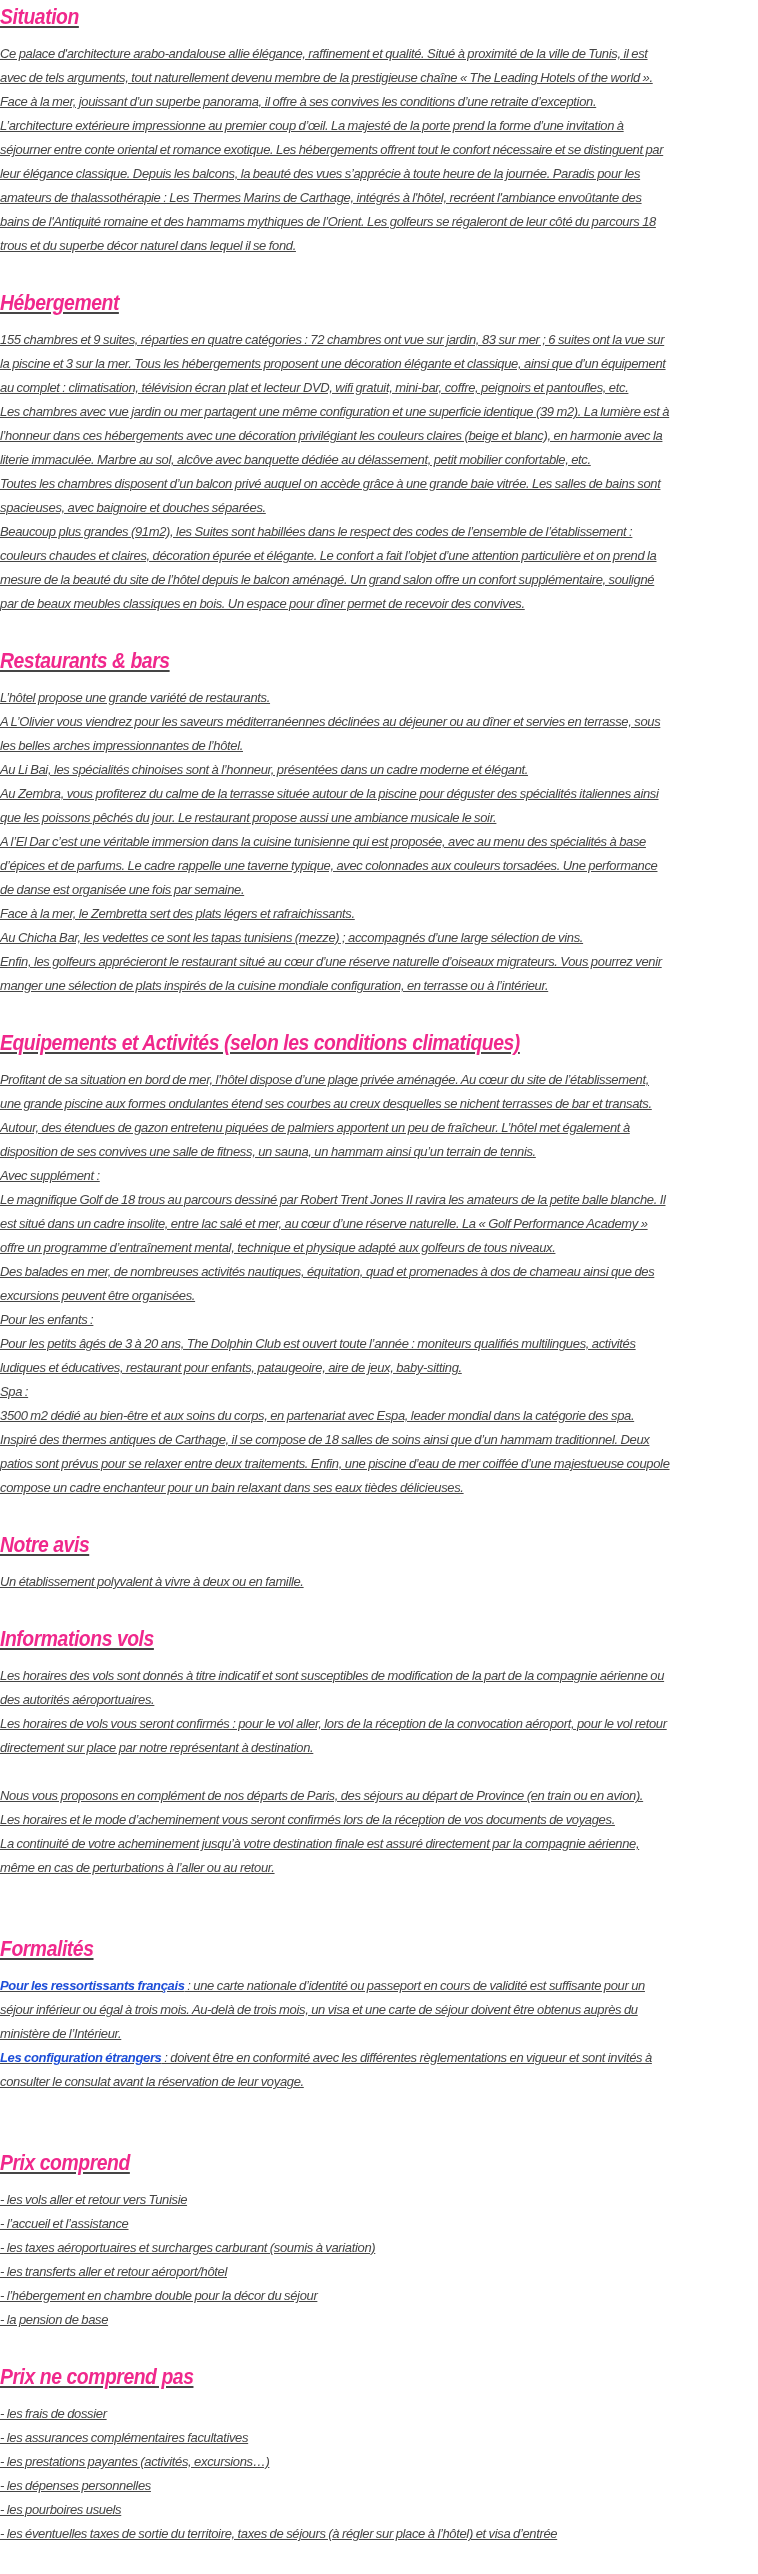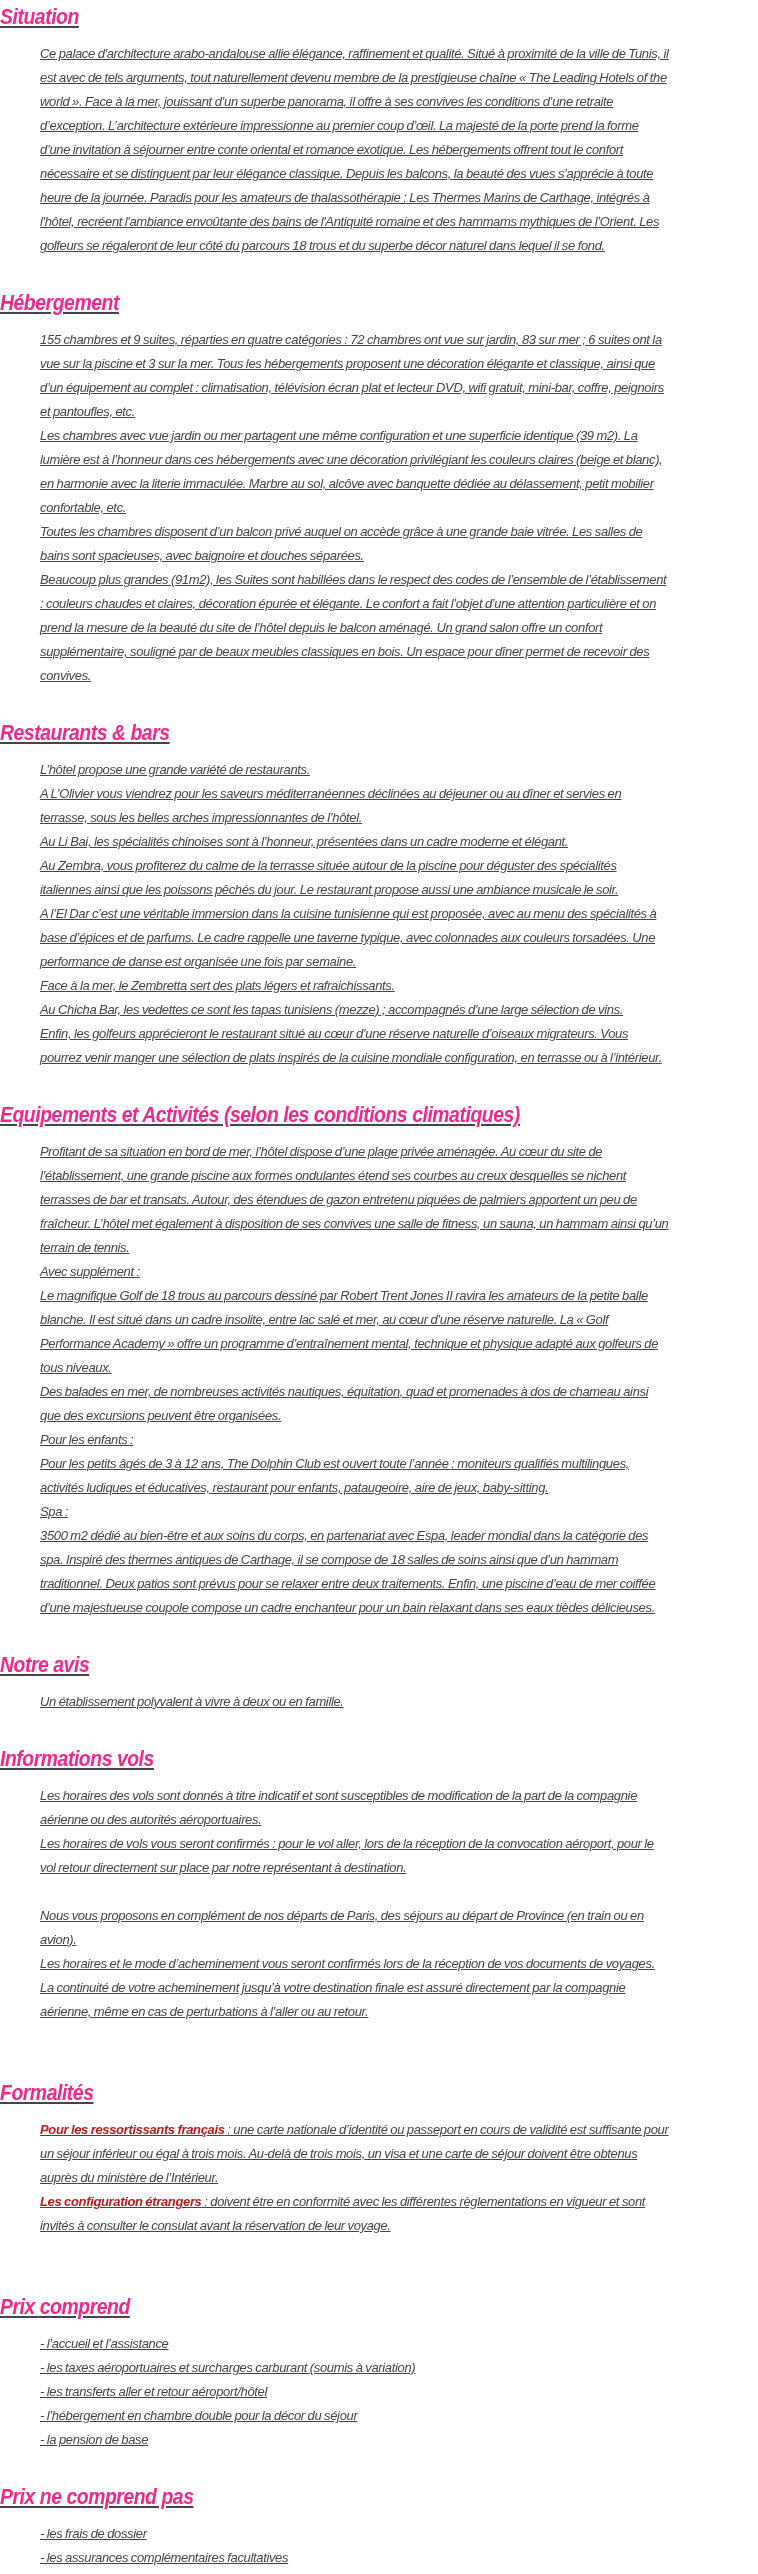--- a/index.html
+++ b/index.html
@@ -25,25 +25,24 @@
     transform-origin: left center;
     white-space: nowrap;
   }
   .body {
     margin-top: 10px;
     font-style: italic;
     font-size: 13px;
     line-height: 24px;
     letter-spacing: -0.35px;
     word-spacing: -0.5px;
-    padding-left: 40px;
   }
   .body p { margin: 0; }
   .body p.blank { height: 24px; }
-  .body strong { font-weight: bold; color: #b91c1c; }
+  .body strong { font-weight: bold; color: #1d4ed8; }
   .gap-1 { height: 28px; }
   .gap-2 { height: 52px; }
 </style>
 </head>
 <body>
 
 <div class="page">
 
   <section class="section">
     <h2>Situation</h2>
@@ -80,21 +79,21 @@
   <div class="gap-1"></div>
 
   <section class="section">
     <h2>Equipements et Activités (selon les conditions climatiques)</h2>
     <div class="body">
       <p>Profitant de sa situation en bord de mer, l’hôtel dispose d’une plage privée aménagée. Au cœur du site de l’établissement, une grande piscine aux formes ondulantes étend ses courbes au creux desquelles se nichent terrasses de bar et transats. Autour, des étendues de gazon entretenu piquées de palmiers apportent un peu de fraîcheur. L’hôtel met également à disposition de ses convives une salle de fitness, un sauna, un hammam ainsi qu’un terrain de tennis.</p>
       <p>Avec supplément :</p>
       <p>Le magnifique Golf de 18 trous au parcours dessiné par Robert Trent Jones II ravira les amateurs de la petite balle blanche. Il est situé dans un cadre insolite, entre lac salé et mer, au cœur d’une réserve naturelle. La « Golf Performance Academy » offre un programme d’entraînement mental, technique et physique adapté aux golfeurs de tous niveaux.</p>
       <p>Des balades en mer, de nombreuses activités nautiques, équitation, quad et promenades à dos de chameau ainsi que des excursions peuvent être organisées.</p>
       <p>Pour les enfants :</p>
-      <p>Pour les petits âgés de 3 à 12 ans, The Dolphin Club est ouvert toute l’année : moniteurs qualifiés multilingues, activités ludiques et éducatives, restaurant pour enfants, pataugeoire, aire de jeux, baby-sitting.</p>
+      <p>Pour les petits âgés de 3 à 20 ans, The Dolphin Club est ouvert toute l’année : moniteurs qualifiés multilingues, activités ludiques et éducatives, restaurant pour enfants, pataugeoire, aire de jeux, baby-sitting.</p>
       <p>Spa :</p>
       <p>3500 m2 dédié au bien-être et aux soins du corps, en partenariat avec Espa, leader mondial dans la catégorie des spa. Inspiré des thermes antiques de Carthage, il se compose de 18 salles de soins ainsi que d’un hammam traditionnel. Deux patios sont prévus pour se relaxer entre deux traitements. Enfin, une piscine d’eau de mer coiffée d’une majestueuse coupole compose un cadre enchanteur pour un bain relaxant dans ses eaux tièdes délicieuses.</p>
     </div>
   </section>
   <div class="gap-1"></div>
 
   <section class="section">
     <h2>Notre avis</h2>
     <div class="body">
       <p>Un établissement polyvalent à vivre à deux ou en famille.</p>
@@ -120,20 +119,21 @@
     <div class="body">
       <p><strong>Pour les ressortissants français</strong><span> : une carte nationale d’identité ou passeport en cours de validité est suffisante pour un séjour inférieur ou égal à trois mois. Au-delà de trois mois, un visa et une carte de séjour doivent être obtenus auprès du ministère de l’Intérieur.</span></p>
       <p><strong>Les configuration étrangers</strong><span> : doivent être en conformité avec les différentes règlementations en vigueur et sont invités à consulter le consulat avant la réservation de leur voyage.</span></p>
     </div>
   </section>
   <div class="gap-2"></div>
 
   <section class="section">
     <h2>Prix comprend</h2>
     <div class="body">
+      <p>- les vols aller et retour vers Tunisie</p>
       <p>- l’accueil et l’assistance</p>
       <p>- les taxes aéroportuaires et surcharges carburant (soumis à variation)</p>
       <p>- les transferts aller et retour aéroport/hôtel</p>
       <p>- l’hébergement en chambre double pour la décor du séjour</p>
       <p>- la pension de base</p>
     </div>
   </section>
   <div class="gap-1"></div>
 
   <section class="section">

